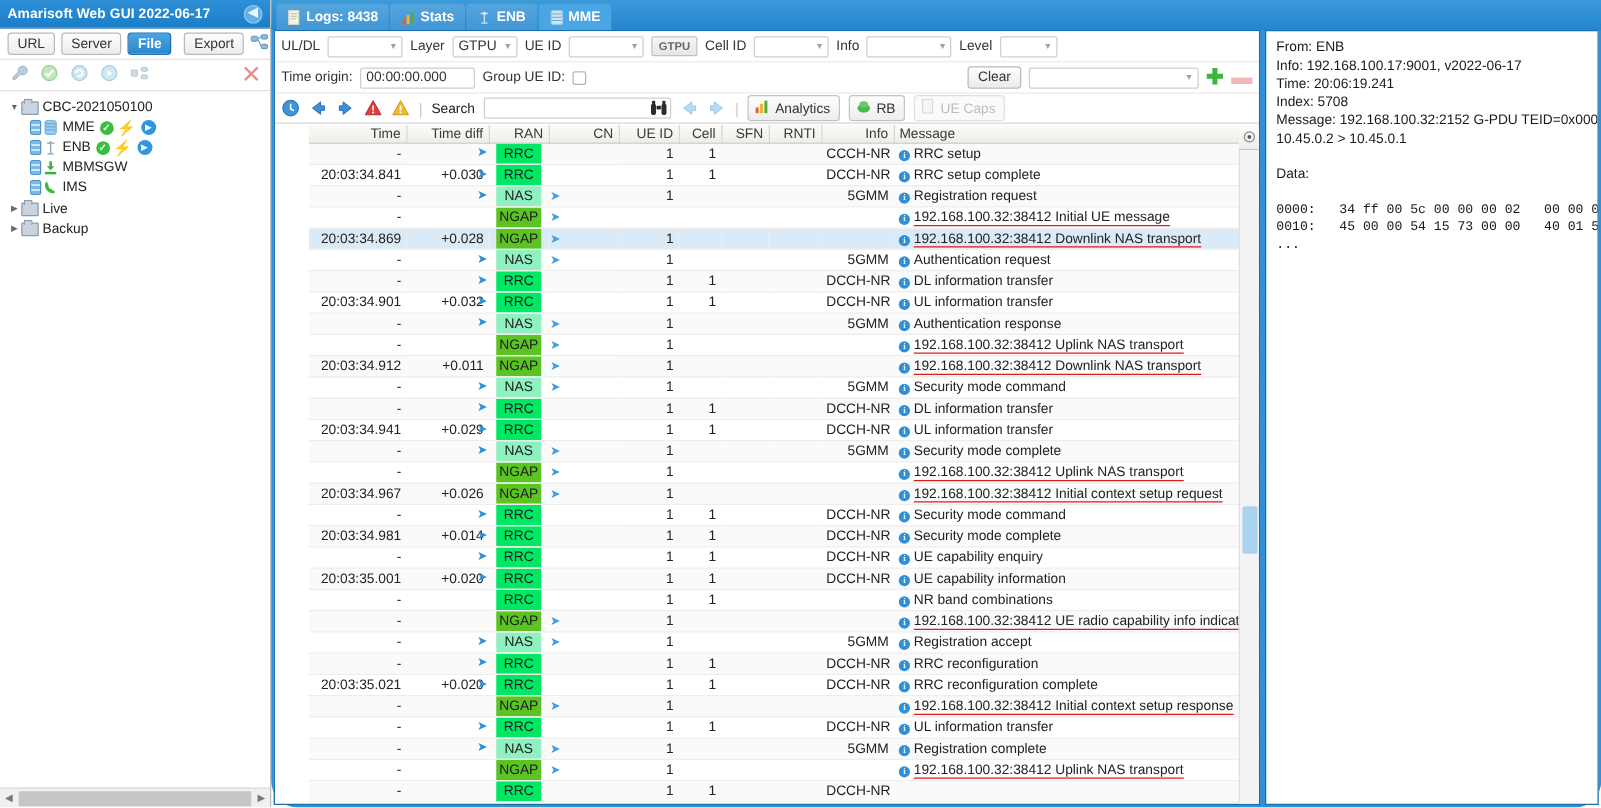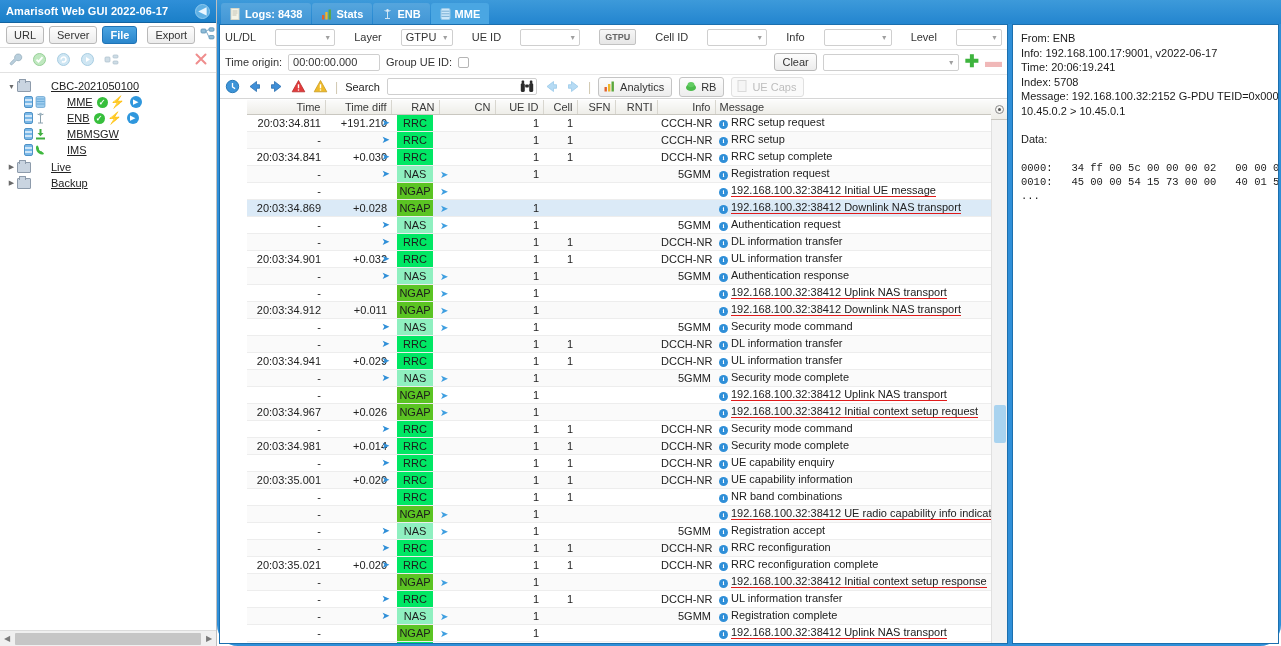--- a/index.html
+++ b/index.html
@@ -57,21 +57,21 @@
   .side-toolbar2 .gap { flex: 1; }
 
   #tree {
     position: absolute; left: 0; top: 74px; width: 216px; bottom: 31px;
     overflow: hidden; padding-top: 4px; background: #fff;
   }
   .tnode { display: flex; align-items: center; height: 16px; padding-left: 6px; font-size: 11px; }
   .tnode .arrow {
     width: 11px; text-align: center; color: #6a6a6a; font-size: 7px; flex: none;
   }
-  .tnode .lbl { margin-left: 20px; white-space: nowrap; text-decoration: underline; }
+  .tnode .lbl { margin-left: 3px; white-space: nowrap; }
   .lvl1 { padding-left: 24px; }
   .folder {
     width: 14px; height: 11px; flex: none; position: relative; display:inline-block;
     background: #c9d4e0; border: 1px solid #8d9bab; border-radius: 1px;
   }
   .folder:after{
     content:""; position:absolute; left:1px; top:-3px; width:5px; height:3px;
     background:#c9d4e0; border:1px solid #8d9bab; border-bottom:none; border-radius:1px 1px 0 0;
   }
   .db {
@@ -129,21 +129,21 @@
   #rightpane {
     position: absolute; left: 793px; top: 0; right: 0; bottom: 0;
     background: #fff; border: 1px solid #1b6fae;
     padding: 6px 0 0 8px; overflow: hidden;
   }
 
   
   .fbar {
     display: flex; align-items: center; height: 25px; padding: 0 5px;
     background: #fff; border-bottom: 1px solid #e8e8e8; gap: 6px;
-    font-size: 11px; white-space: nowrap; justify-content: space-between;
+    font-size: 11px; white-space: nowrap;
   }
   .fbar .lab { color: #333; }
   .sel-box {
     display: inline-flex; align-items: center; justify-content: space-between;
     border: 1px solid #cfcfcf; border-radius: 2px; background: #fff;
     height: 17px; padding: 0 3px 0 4px; font-size: 11px; color: #333;
   }
   .sel-box .cv { overflow:hidden; }
   .caret { color: #a0a0a0; font-size: 7px; margin-left: 6px; }
   .w60 { width: 60px; } .w52 { width: 52px; } .w46 { width: 46px; }
@@ -607,34 +607,20 @@
                   <th>CN</th>
                   <th>UE ID</th>
                   <th>Cell</th>
                   <th>SFN</th>
                   <th>RNTI</th>
                   <th>Info</th>
                   <th class="lft">Message</th>
                 </tr>
               </thead>
             <tbody id="tbody">
-                <tr>
-                  <td class="time">20:03:34.811</td>
-                  <td class="tdiff" style="position: relative;">+191.210<span class="arrow-dl">➤</span></td>
-                  <td class="ran">
-                    <span class="ranbox ran-RRC">RRC</span>
-                  </td>
-                  <td class="cn arrow-cn" style="text-align: left; padding-left: 1px;"></td>
-                  <td class="ueid">1</td>
-                  <td class="cell">1</td>
-                  <td class="sfn"></td>
-                  <td class="rnti"></td>
-                  <td class="info">CCCH-NR</td>
-                  <td class="msg"><span class="infoic">i</span><span>RRC setup request</span></td>
-                </tr>
                 <tr class="alt">
                   <td class="time">-</td>
                   <td class="tdiff" style="position: relative;">
                     <span class="arrow-dl">➤</span>
                   </td>
                   <td class="ran">
                     <span class="ranbox ran-RRC">RRC</span>
                   </td>
                   <td class="cn arrow-cn" style="text-align: left; padding-left: 1px;"></td>
                   <td class="ueid">1</td>

